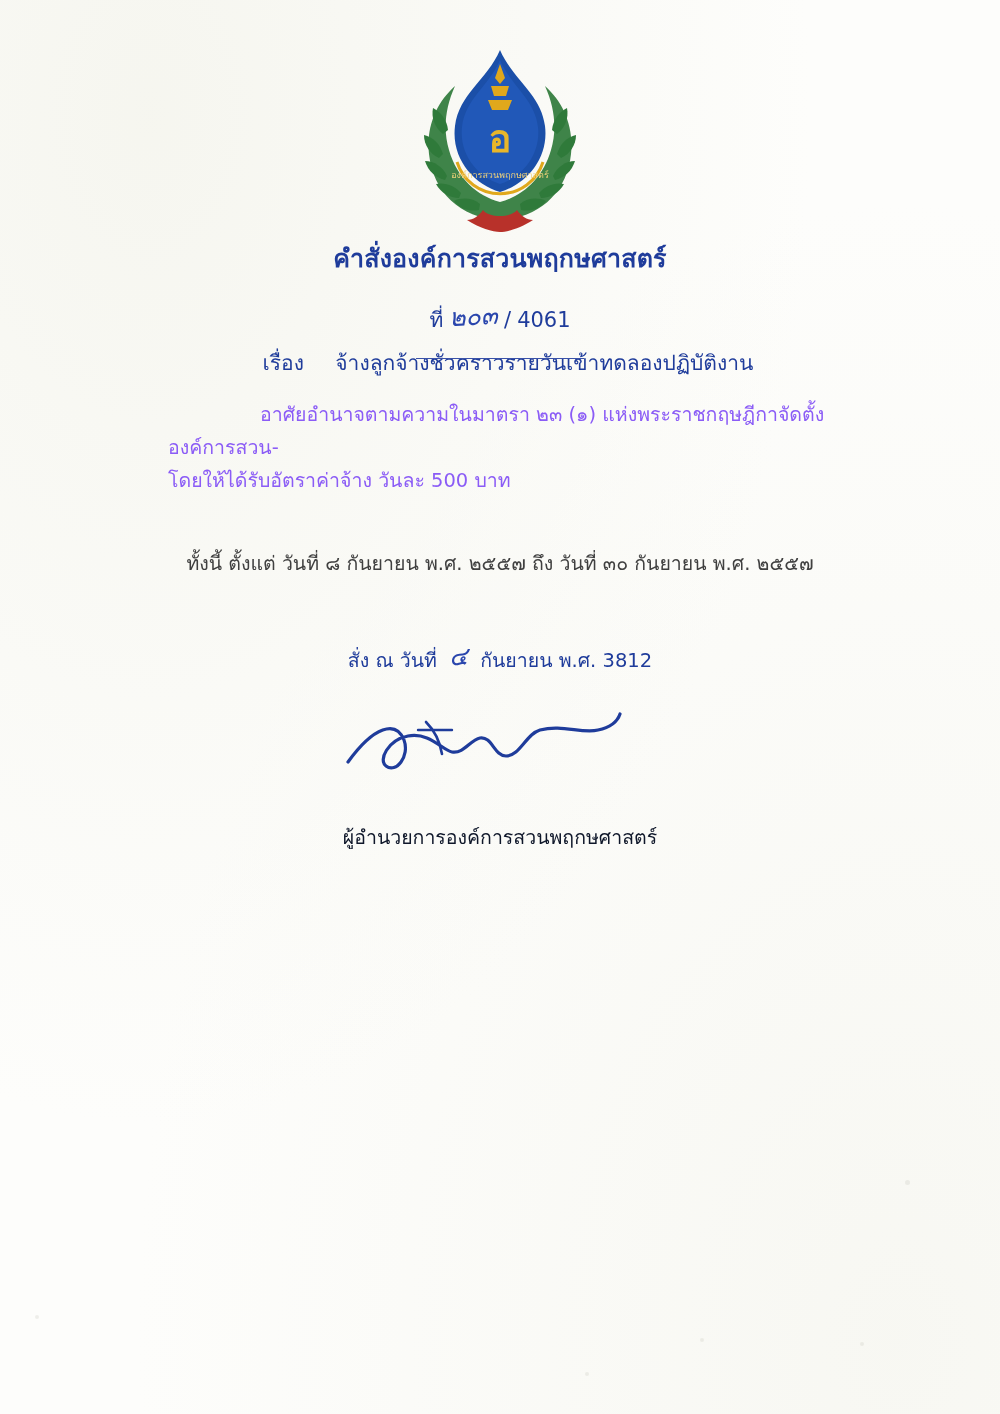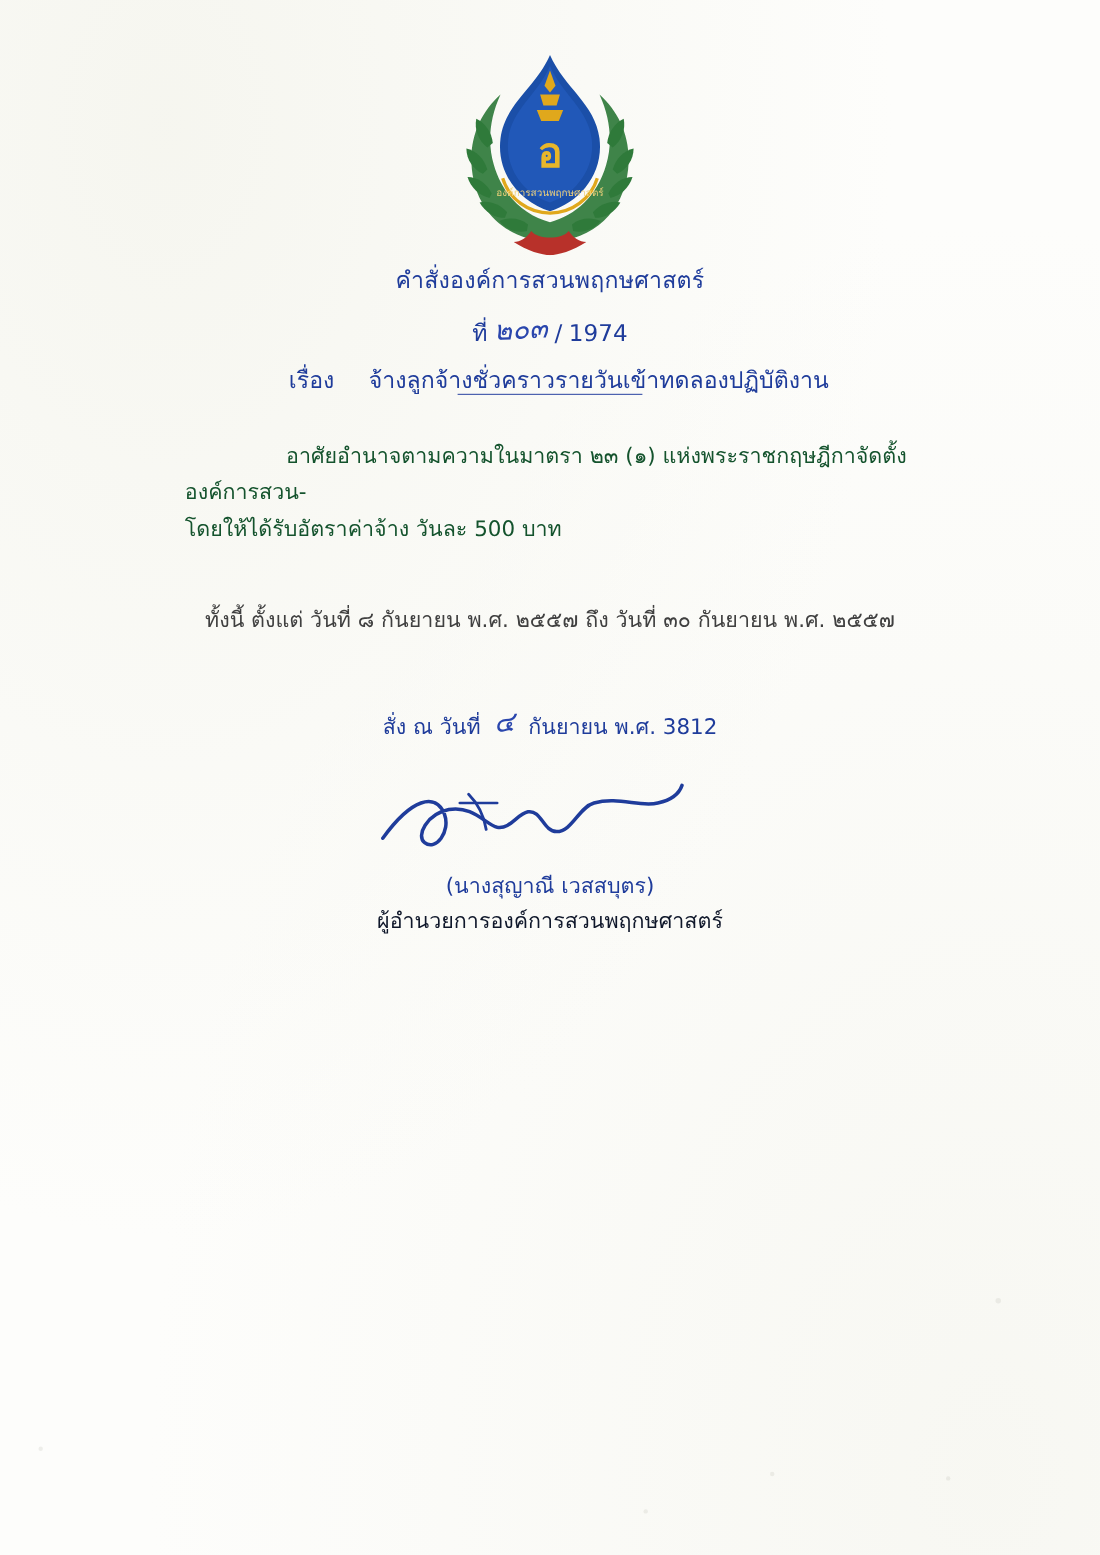--- a/index.html
+++ b/index.html
@@ -50,23 +50,24 @@
   
   .header {
     position: absolute;
     top: 238px;
     left: 0;
     width: 100%;
     text-align: center;
     color: #1f3c9b;
   }
   .line-title {
-    font-size: 21px;
+    font-size: 25px;
     letter-spacing: 0.2px;
-    margin-bottom: 10px;
+    margin-bottom: 20px;
+    font-weight: bold;
   }
   .line-number {
     font-size: 21px;
     margin-bottom: 8px;
     display: flex;
     justify-content: center;
     align-items: baseline;
     gap: 6px;
   }
   .num-handwritten {
@@ -92,21 +93,21 @@
     height: 1px;
     background: #3a52a8;
   }
 
   
   .body-block {
     position: absolute;
     top: 398px;
     left: 168px;
     width: 672px;
-    color: #14532d;
+    color: #8b5cf6;
     font-size: 19.5px;
     line-height: 33px;
   }
   .body-block p { margin: 0; }
   .indent { display: inline-block; width: 92px; }
 
   .block-period {
     position: absolute;
     top: 548px;
     left: 0;
@@ -220,21 +221,21 @@
       </svg>
     </div>
   </div>
 
   <div class="header">
     <div class="line-title">คำสั่งองค์การสวนพฤกษศาสตร์</div>
     <div class="line-number">
       <span>ที่</span>
       <span class="num-handwritten">๒๐๓</span>
       <span>/</span>
-      <span>1974</span>
+      <span>4061</span>
     </div>
     <div class="line-subject">
       <span>เรื่อง</span>
       <span class="subject-gap"></span>
       <span>จ้างลูกจ้างชั่วคราวรายวันเข้าทดลองปฏิบัติงาน</span>
     </div>
   </div>
 
   <div class="rule"></div>
 
@@ -252,21 +253,20 @@
   </div>
 
   <div class="signature">
     <svg viewBox="0 0 340 90" width="340" height="90" aria-hidden="true">
       <path d="M18 62 C44 26 66 20 74 40 C80 56 66 74 56 66 C48 60 58 40 78 36 C100 32 112 50 122 52 C134 54 140 40 150 38 C162 36 164 56 176 56 C190 56 196 34 210 30 C232 24 252 34 268 30 C282 27 288 20 290 14" fill="none" stroke="#1f3c9b" stroke-width="3.2" stroke-linecap="round" stroke-linejoin="round"></path>
       <path d="M96 22 C104 30 110 42 112 54" fill="none" stroke="#1f3c9b" stroke-width="2.6" stroke-linecap="round"></path>
       <path d="M88 30 L122 30" fill="none" stroke="#1f3c9b" stroke-width="2.4" stroke-linecap="round"></path>
     </svg>
   </div>
 
-  <div class="sig-name">(นางสุญาณี  เวสสบุตร)</div>
   <div class="sig-title">ผู้อำนวยการองค์การสวนพฤกษศาสตร์</div>
 
   <div class="artifact" style="left:905px; top:1180px; width:5px; height:5px;"></div>
   <div class="artifact" style="left:700px; top:1338px; width:4px; height:4px;"></div>
   <div class="artifact" style="left:860px; top:1342px; width:4px; height:4px;"></div>
   <div class="artifact" style="left:585px; top:1372px; width:4px; height:4px;"></div>
   <div class="artifact" style="left:35px; top:1315px; width:4px; height:4px;"></div>
 </div>
 
 </body></html>

